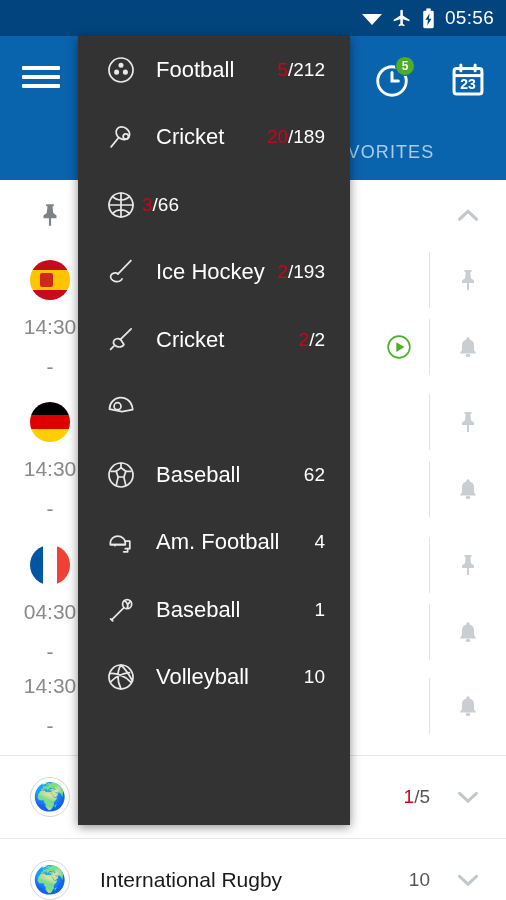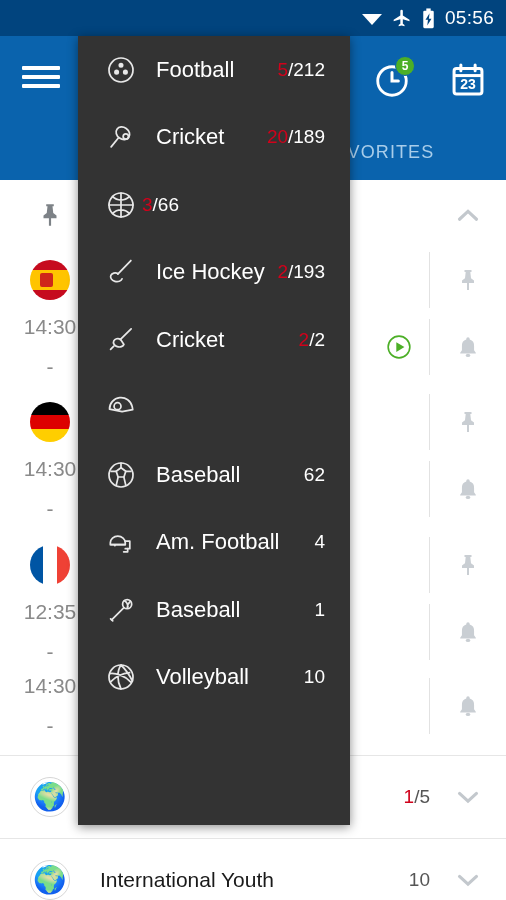--- a/index.html
+++ b/index.html
@@ -259,21 +259,21 @@
       <div class="vdiv"></div>
       <div style="width:76px;display:flex;justify-content:center">
         <svg class="pin-ico light" width="24" height="28" viewBox="0 0 24 24">
           <path fill="currentColor" d="M8.5 2h7v2h-1.2l.7 6.2 3 2.3V15H13v7h-2v-7H6v-2.5l3-2.3L9.7 4H8.5z"></path>
         </svg>
       </div>
     </div>
 
     <div class="row" style="top:415px;height:74px">
       <div class="time-col">
-        <div>12:35</div>
+        <div>04:30</div>
         <div>-</div>
       </div>
       <div style="flex:1"></div>
       <div class="vdiv"></div>
       <div style="width:76px;display:flex;justify-content:center">
         <svg class="bell-ico" width="26" height="28" viewBox="0 0 24 24">
           <path fill="currentColor" d="M12 3a1.6 1.6 0 0 1 1.6 1.6v.5A5.8 5.8 0 0 1 17.6 11v4l1.6 2.2V18H4.8v-.8L6.4 15v-4a5.8 5.8 0 0 1 4-5.9v-.5A1.6 1.6 0 0 1 12 3z"></path>
           <ellipse cx="12" cy="19.8" rx="2.1" ry="1.5" fill="currentColor"></ellipse>
         </svg>
       </div>
@@ -311,21 +311,21 @@
         </svg>
       </div>
     </div>
 
     <div class="sep" style="top:658px"></div>
 
     <div class="row" style="top:659px;height:82px">
       <div style="width:100px;display:flex;justify-content:center">
         <span class="globe">🌍</span>
       </div>
-      <div class="league-name">International Youth</div>
+      <div class="league-name">International Rugby</div>
       <div style="flex:1"></div>
       <div class="cnt">
         <span class="live"></span><span>10</span>
       </div>
       <div style="width:76px;display:flex;justify-content:center">
         <svg class="chev" width="34" height="34" viewBox="0 0 24 24">
           <path d="M6 9.5 L12 15 L18 9.5" fill="none" stroke="currentColor" stroke-width="2.2" stroke-linecap="round"></path>
         </svg>
       </div>
     </div>

